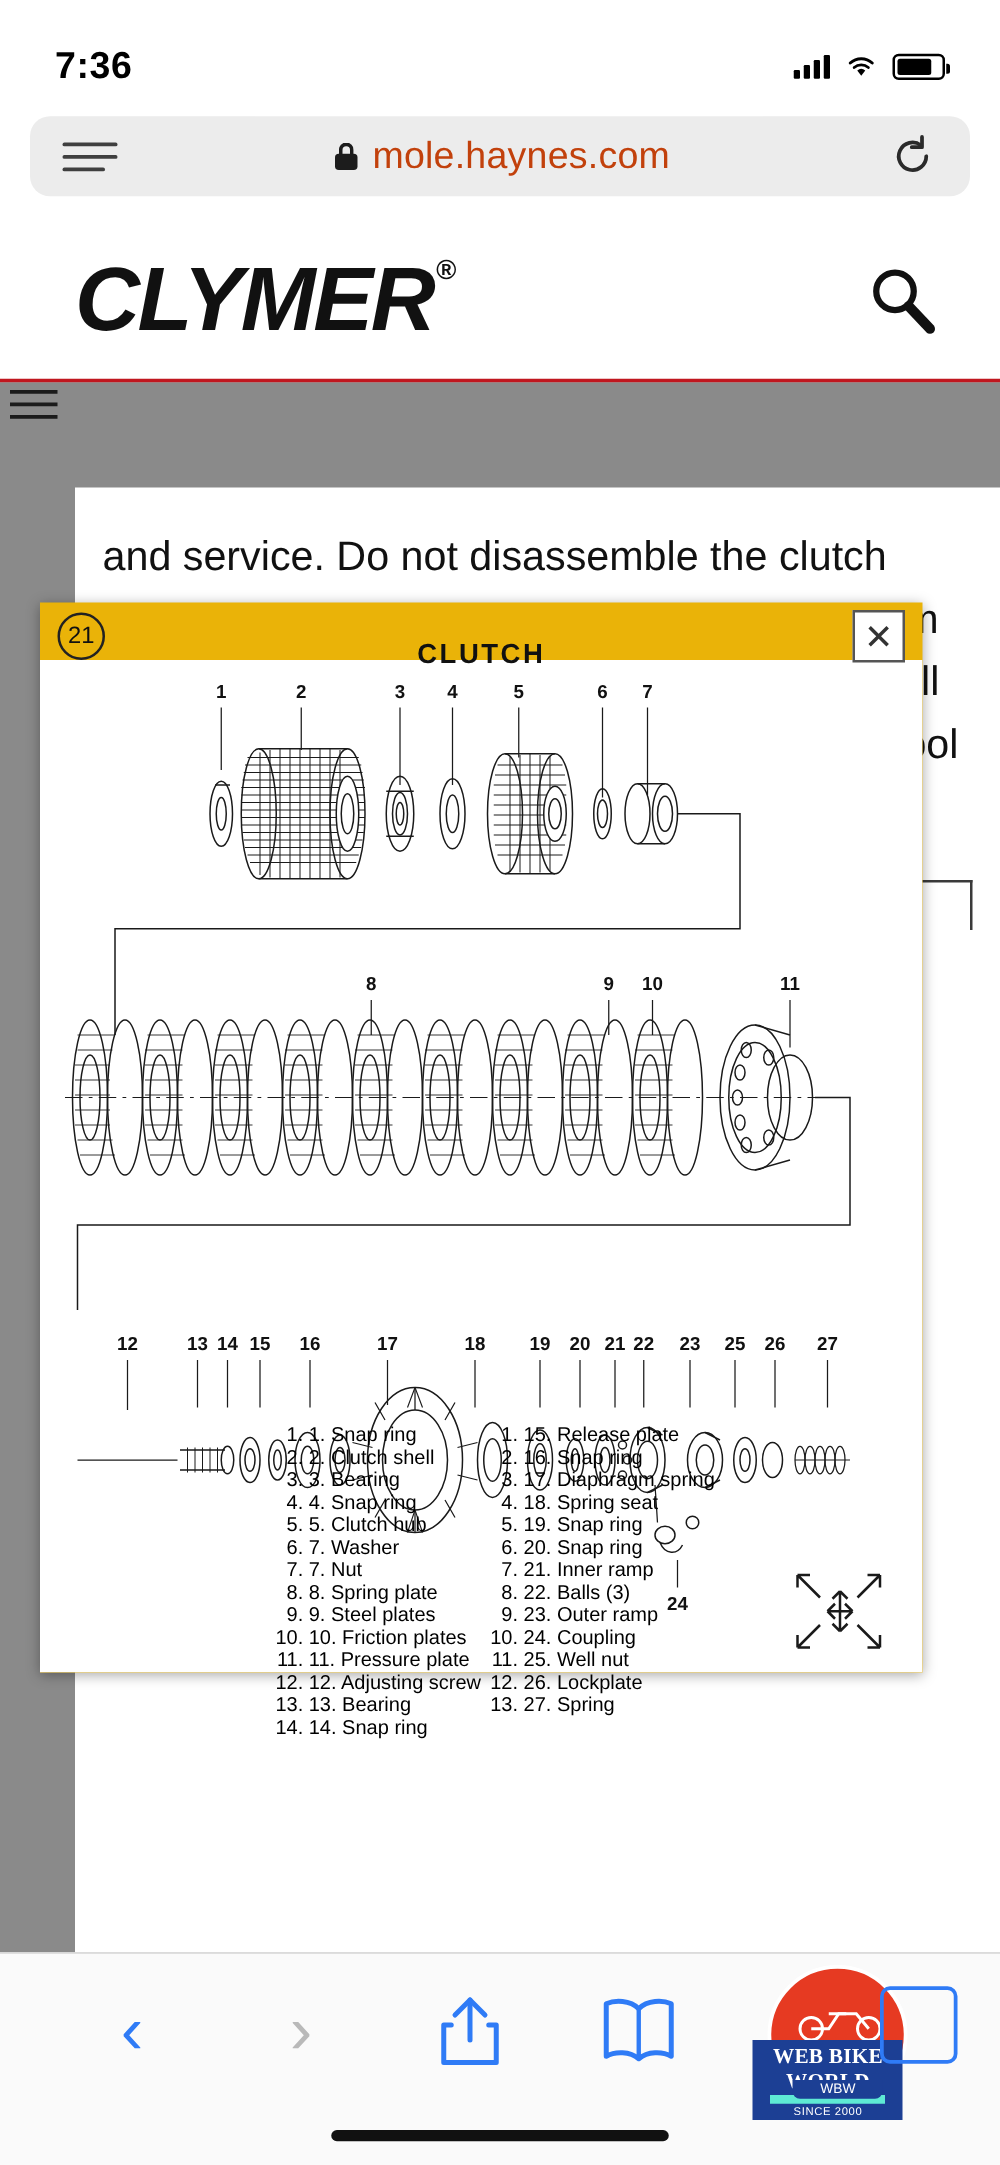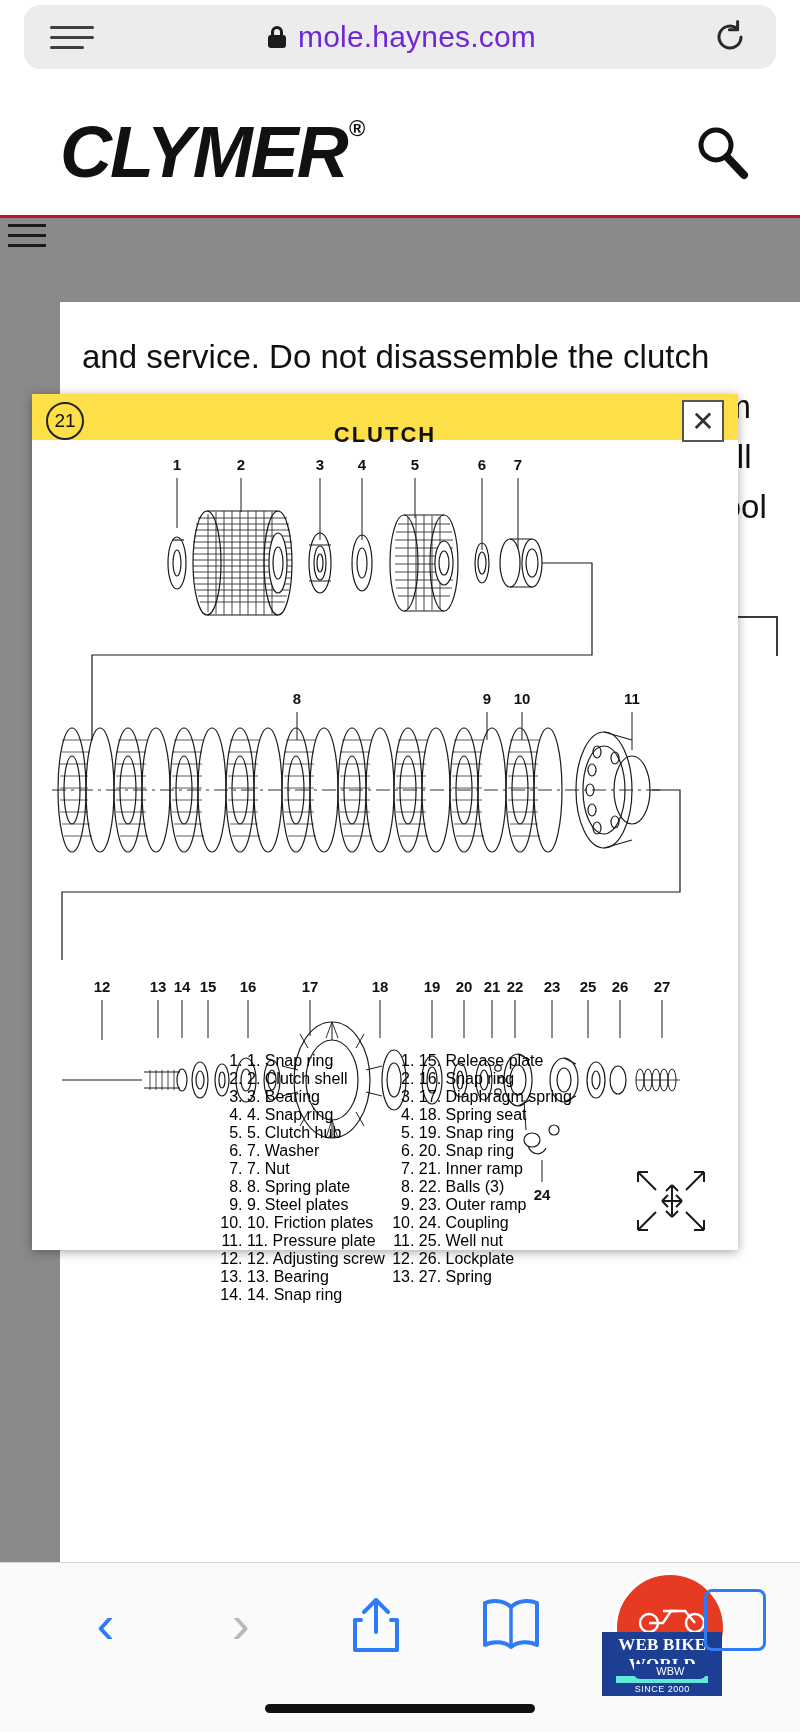--- a/index.html
+++ b/index.html
@@ -95,21 +95,21 @@
   .url-center {
     flex: 1;
     display: flex;
     align-items: center;
     justify-content: center;
     gap: 12px;
   }
   .lock { width: 18px; height: 22px; position: relative; }
   .lock .body { position:absolute; bottom:0; width:18px; height:13px; background:#1c1c1c; border-radius:3px; }
   .lock .shackle { position:absolute; top:0; left:3px; width:12px; height:11px; border:3px solid #1c1c1c; border-bottom:none; border-radius:7px 7px 0 0; }
-  .url-text { font-size: 30px; color: #6d28d9; letter-spacing: .2px; }
+  .url-text { font-size: 30px; color: #c2410c; letter-spacing: .2px; }
   .reload { width: 40px; height: 40px; position: relative; }
   .reload svg { display:block; }
 
   
   .page {
     flex: 1;
     position: relative;
     background: #8a8a8a;
     overflow: hidden;
   }
@@ -184,21 +184,21 @@
     border: 2px solid #3a3a3a;
     border-bottom: none;
   }
 
   
   .figure-overlay {
     position: absolute;
     left: 32px;
     top: 176px;
     width: 706px;
-    background: #fde047;
+    background: #eab308;
     box-shadow: 0 2px 10px rgba(0,0,0,.35);
     z-index: 10;
   }
   .fig-top {
     position: relative;
     height: 46px;
     display: flex;
     align-items: center;
     justify-content: center;
   }
@@ -310,20 +310,41 @@
     width: 270px; height: 9px;
     background: #111;
     border-radius: 6px;
   }
 </style>
 </head>
 <body>
 
 <div class="phone">
 
+  <div class="statusbar">
+    <div class="status-time">7:36</div>
+    <div class="status-right">
+      <div class="signal">
+          <i></i>
+          <i></i>
+          <i></i>
+          <i></i>
+        </div>
+      <div class="wifi">
+        <svg width="26" height="20" viewBox="0 0 26 20">
+            <path d="M13 17.5l3.2-4.1a5 5 0 0 0-6.4 0L13 17.5z" fill="#000"></path>
+            <path d="M4.2 7.4a13 13 0 0 1 17.6 0" stroke="#000" stroke-width="2.4" fill="none" stroke-linecap="round"></path>
+            <path d="M7.3 11a8.6 8.6 0 0 1 11.4 0" stroke="#000" stroke-width="2.2" fill="none" stroke-linecap="round"></path>
+          </svg>
+      </div>
+      <div class="battery">
+          <span></span>
+        </div>
+    </div>
+  </div>
 
   <div class="urlbar-wrap">
     <div class="urlbar">
       <div class="hamburger">
           <i></i>
           <i></i>
           <i></i>
         </div>
       <div class="url-center">
         <div class="lock">

